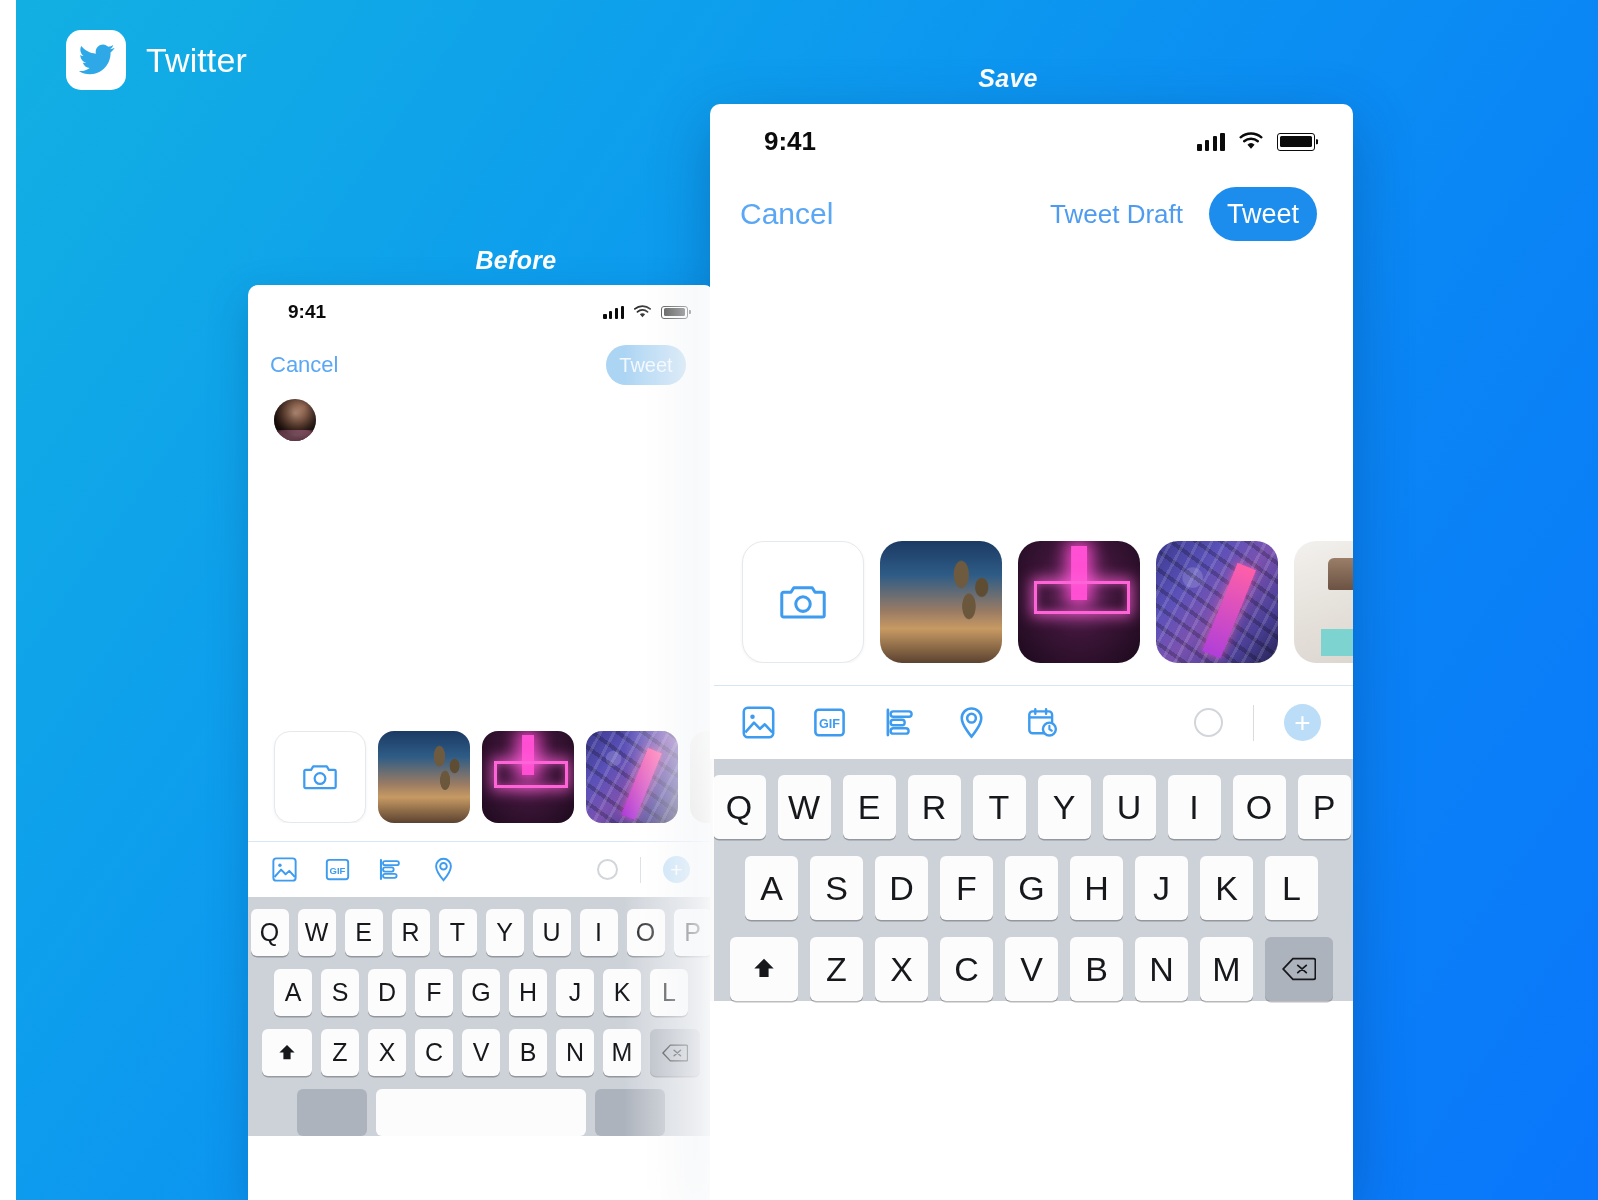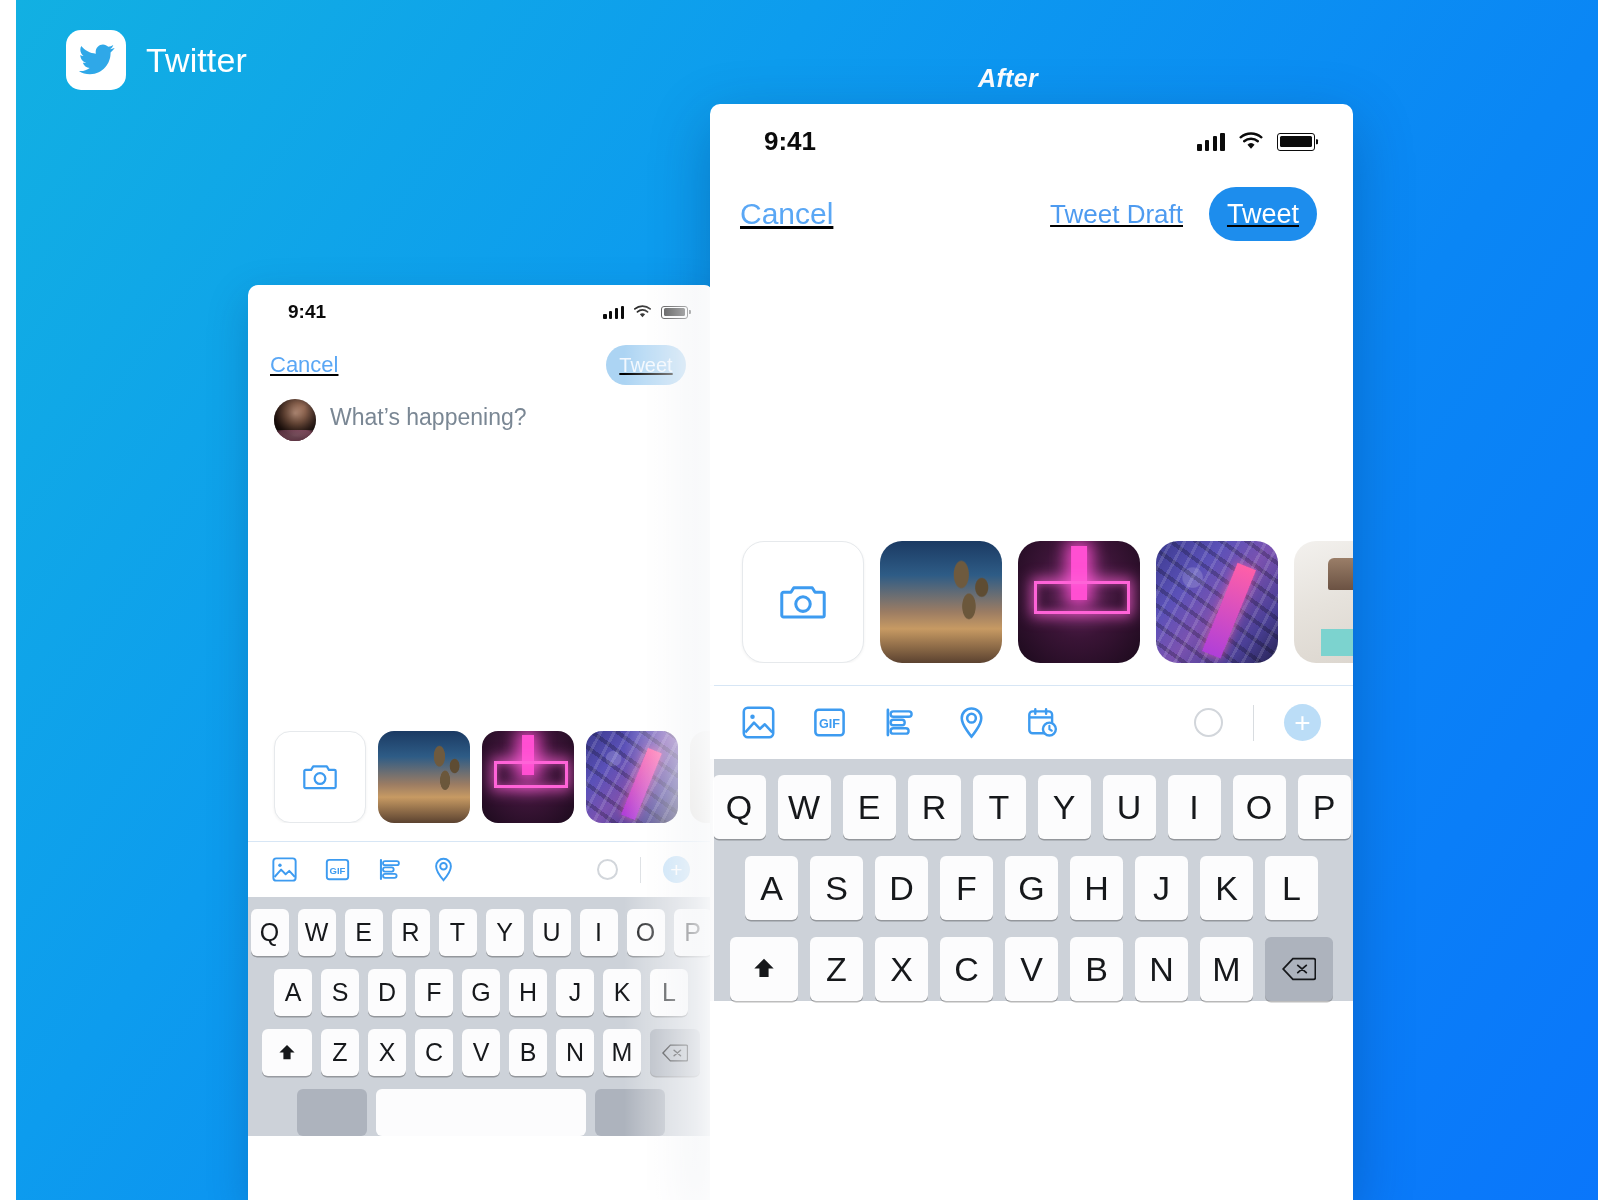--- a/index.html
+++ b/index.html
@@ -102,21 +102,21 @@
   
   #phone-after .statusbar { padding: 22px 38px 0 54px; }
   #phone-after .sb-time { font-size: 26px; }
   #phone-after .bars { gap: 3.2px; height: 18px; }
   #phone-after .bars i { width: 4.6px; }
   #phone-after .sb-right { gap: 13px; }
   #phone-after .batt { width: 38px; height: 18px; padding: 2.4px; }
   #phone-after .batt span { width: 100%; height: 100%; }
 
   
-  .compose-nav { display: flex; align-items: center; text-decoration: underline; }
+  .compose-nav { display: flex; align-items: center; }
   .nav-cancel { color: #5AA7F5; cursor: default; }
   .nav-spacer { flex: 1; }
   .nav-savedraft { color: #4E9BF0; }
   .nav-tweet {
     color: #ffffff; border-radius: 999px; text-align: center;
     display: flex; align-items: center; justify-content: center;
   }
   .nav-tweet.disabled { background: #ACD4F3; color: #F2F8FE; }
   .nav-tweet.active   { background: #1D8DED; }
 
@@ -310,21 +310,22 @@
 
   <div id="brand">
     <div id="brand-logo">
       <svg width="38" height="32" viewBox="0 0 24 20" aria-hidden="true">
         <path fill="#2FA8E8" d="M23.6 2.4c-.9.4-1.8.7-2.8.8 1-.6 1.8-1.5 2.1-2.7-.9.6-2 1-3.1 1.2C18.9.8 17.7.2 16.4.2c-2.5 0-4.6 2.1-4.6 4.7 0 .4 0 .7.1 1.1C8.2 5.8 4.9 4 2.7 1.2c-.4.7-.6 1.5-.6 2.4 0 1.6.8 3 2 3.9-.7 0-1.4-.2-2-.6v.1c0 2.3 1.6 4.2 3.7 4.6-.4.1-.8.2-1.2.2-.3 0-.6 0-.9-.1.6 1.9 2.3 3.2 4.3 3.3-1.6 1.3-3.6 2-5.7 2-.4 0-.7 0-1.1-.1 2 1.3 4.4 2.1 7 2.1 8.4 0 13-7.1 13-13.2v-.6c.9-.7 1.7-1.5 2.4-2.4z"></path>
       </svg>
     </div>
     <div id="brand-name">Twitter</div>
   </div>
 
-  <div class="caption" id="caption-after">After</div>
+  <div class="caption" id="caption-before">Before</div>
+  <div class="caption" id="caption-after">Save</div>
 
   <div class="phone" id="phone-before">
     <div id="before-fade"></div>
 
     <div class="statusbar">
       <div class="sb-time">9:41</div>
       <div class="sb-right">
         <div class="bars">
           <i style="height:35%"></i>
             <i style="height:58%"></i>
@@ -343,21 +344,20 @@
     </div>
 
     <div class="compose-nav">
       <div class="nav-cancel">Cancel</div>
       <div class="nav-spacer"></div>
       <div class="nav-tweet disabled">Tweet</div>
     </div>
 
     <div class="compose-body">
       <div class="avatar"></div>
-      <div class="compose-text">What’s happening?</div>
     </div>
 
     <div class="media-strip">
       <div class="camera-tile">
         <svg width="34" height="30" viewBox="0 0 26 22">
           <path d="M2 5.5h4.2l1.6-2.6h10.4l1.6 2.6H24a1 1 0 0 1 1 1v12a1 1 0 0 1-1 1H2a1 1 0 0 1-1-1v-12a1 1 0 0 1 1-1z" fill="none" stroke="#3D9BF0" stroke-width="1.7" stroke-linejoin="round"></path>
           <circle cx="13" cy="12.2" r="4.1" fill="none" stroke="#3D9BF0" stroke-width="1.7"></circle>
         </svg>
       </div>
       <div class="thumb thumb-teepee"></div>

